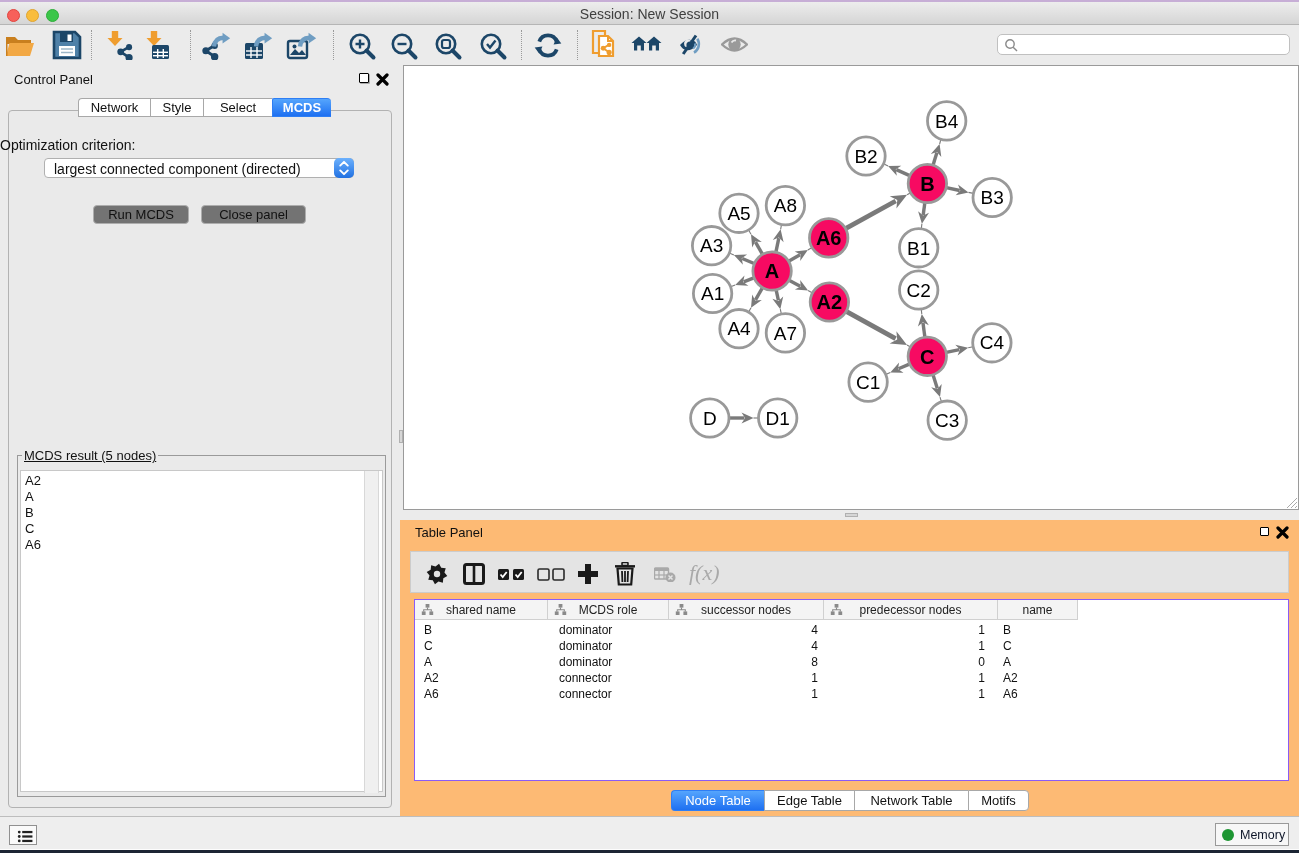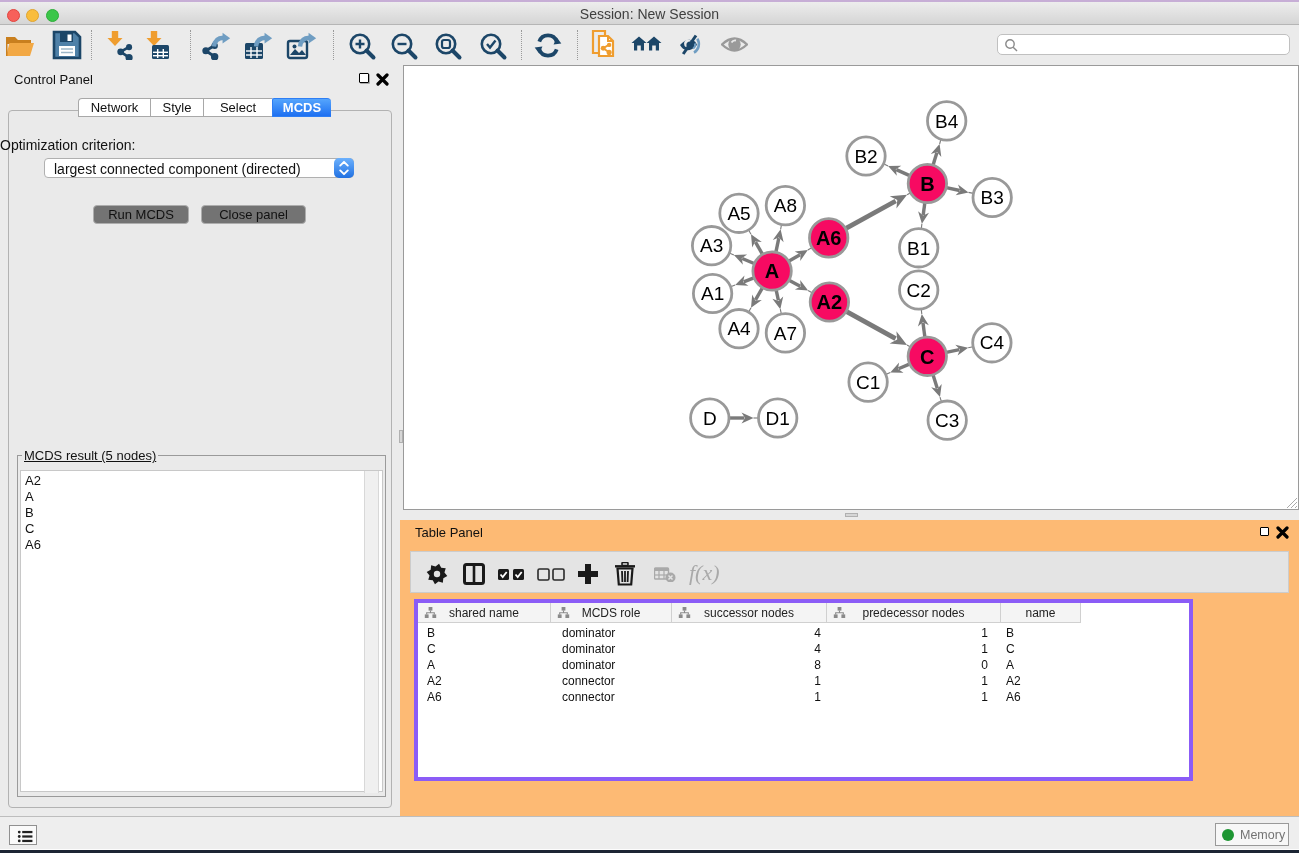--- a/index.html
+++ b/index.html
@@ -78,22 +78,22 @@
 #graph { position:absolute; left:0; top:22px; }
 
 
 #tablepanel { position:absolute; left:400px; top:518px; width:899px; height:301px; background:#fdba74; }
 #tp-title { position:absolute; left:15px; top:5px; font-size:13px; color:#111; }
 #tp-float { position:absolute; left:860px; top:7px; width:9px; height:9px;
   border:1.5px solid #000; border-radius:1px; background:#fff; }
 #tp-close { position:absolute; left:876px; top:5px; }
 #tp-toolbar { position:absolute; left:10px; top:31px; width:879px; height:42px;
   background:#e4e4e4; border:1px solid #cccccc; }
-#tp-table { position:absolute; left:14px; top:79px; width:779px; height:182px;
-  background:#fff; border:4px solid #8b5cf6; }
+#tp-table { position:absolute; left:14px; top:79px; width:875px; height:182px;
+  background:#fff; border:1px solid #8b5cf6; }
 #tp-header { position:absolute; left:0; top:0; width:663px; height:20px;
   background:#f4f4f4; border-bottom:1px solid #d0d0d0; display:flex; font-size:12px; color:#222; }
 .hcell { position:relative; height:20px; border-right:1px solid #d0d0d0;
   text-align:center; line-height:20px; }
 .hicon { position:absolute; left:6px; top:4px; }
 .trow { position:absolute; font-size:12px; color:#111; height:16px; line-height:16px; }
 .td1 { position:absolute; left:9px; }
 .td2 { position:absolute; left:144px; }
 .td3 { position:absolute; left:250px; width:153px; text-align:right; }
 .td4 { position:absolute; left:420px; width:150px; text-align:right; }
@@ -104,21 +104,21 @@
 .tptab:first-child { border-radius:4px 0 0 4px; }
 .tptab:last-child { border-right:1px solid #a8a8a8; border-radius:0 4px 4px 0; }
 .tptab.sel { background:linear-gradient(#55a5fd,#1e70f1); color:#fff; border-color:#2e7ef4; }
 
 
 #statusbar { position:absolute; left:0; top:814px; width:1299px; height:34px;
   background:#eeeeee; border-top:1px solid #bdbdbd; border-bottom:1px solid #fdfdfd; }
 #sb-lefticon { position:absolute; left:9px; top:8px; width:28px; height:20px;
   background:#fafafa; border:1px solid #909090; }
 #sb-mem { position:absolute; left:1215px; top:6px; width:74px; height:23px;
-  background:#f7f7f7; border:1px solid #999; font-size:12.5px; color:#737373;text-decoration:underline; }
+  background:#f7f7f7; border:1px solid #999; font-size:12.5px; color:#0f172a;text-decoration:underline; }
 #sb-mem .dot { position:absolute; left:6px; top:5px; width:12px; height:12px;
   border-radius:50%; background:#1e9633; }
 #sb-mem .lbl { position:absolute; left:24px; top:4px; }
 </style>
 </head>
 <body>
 <div id="desktop-top"></div>
 <div id="app">
   <div id="titlebar">
     <div class="tl t1"></div>
@@ -492,20 +492,26 @@
           <span class="td5">A2</span>
         </div>
       <div class="trow" style="top:86px">
           <span class="td1">A6</span>
           <span class="td2">connector</span>
           <span class="td3">1</span>
           <span class="td4">1</span>
           <span class="td5">A6</span>
         </div>
     </div>
+    <div id="tp-tabs">
+      <div class="tptab sel" style="width:93px">Node Table</div>
+      <div class="tptab" style="width:90px">Edge Table</div>
+      <div class="tptab" style="width:114px">Network Table</div>
+      <div class="tptab" style="width:61px">Motifs</div>
+    </div>
   </div>
 
 <div style="position:absolute; left:399px; top:428px; width:4px; height:13px; background:#d6d6d6; border:1px solid #b0b0b0;"></div>
     <div style="position:absolute; left:845px; top:511px; width:13px; height:4px; background:#d6d6d6; border:1px solid #b0b0b0;"></div>
   <div id="statusbar">
     <div id="sb-lefticon">
         <svg style="position:absolute;left:7px;top:4px" width="16" height="13" viewBox="0 0 16 14">
           <circle cx="1.8" cy="2.2" r="1.5" fill="#222"></circle>
           <rect x="5" y="1" width="11" height="2.4" fill="#222"></rect>
           <circle cx="1.8" cy="7" r="1.5" fill="#222"></circle>

